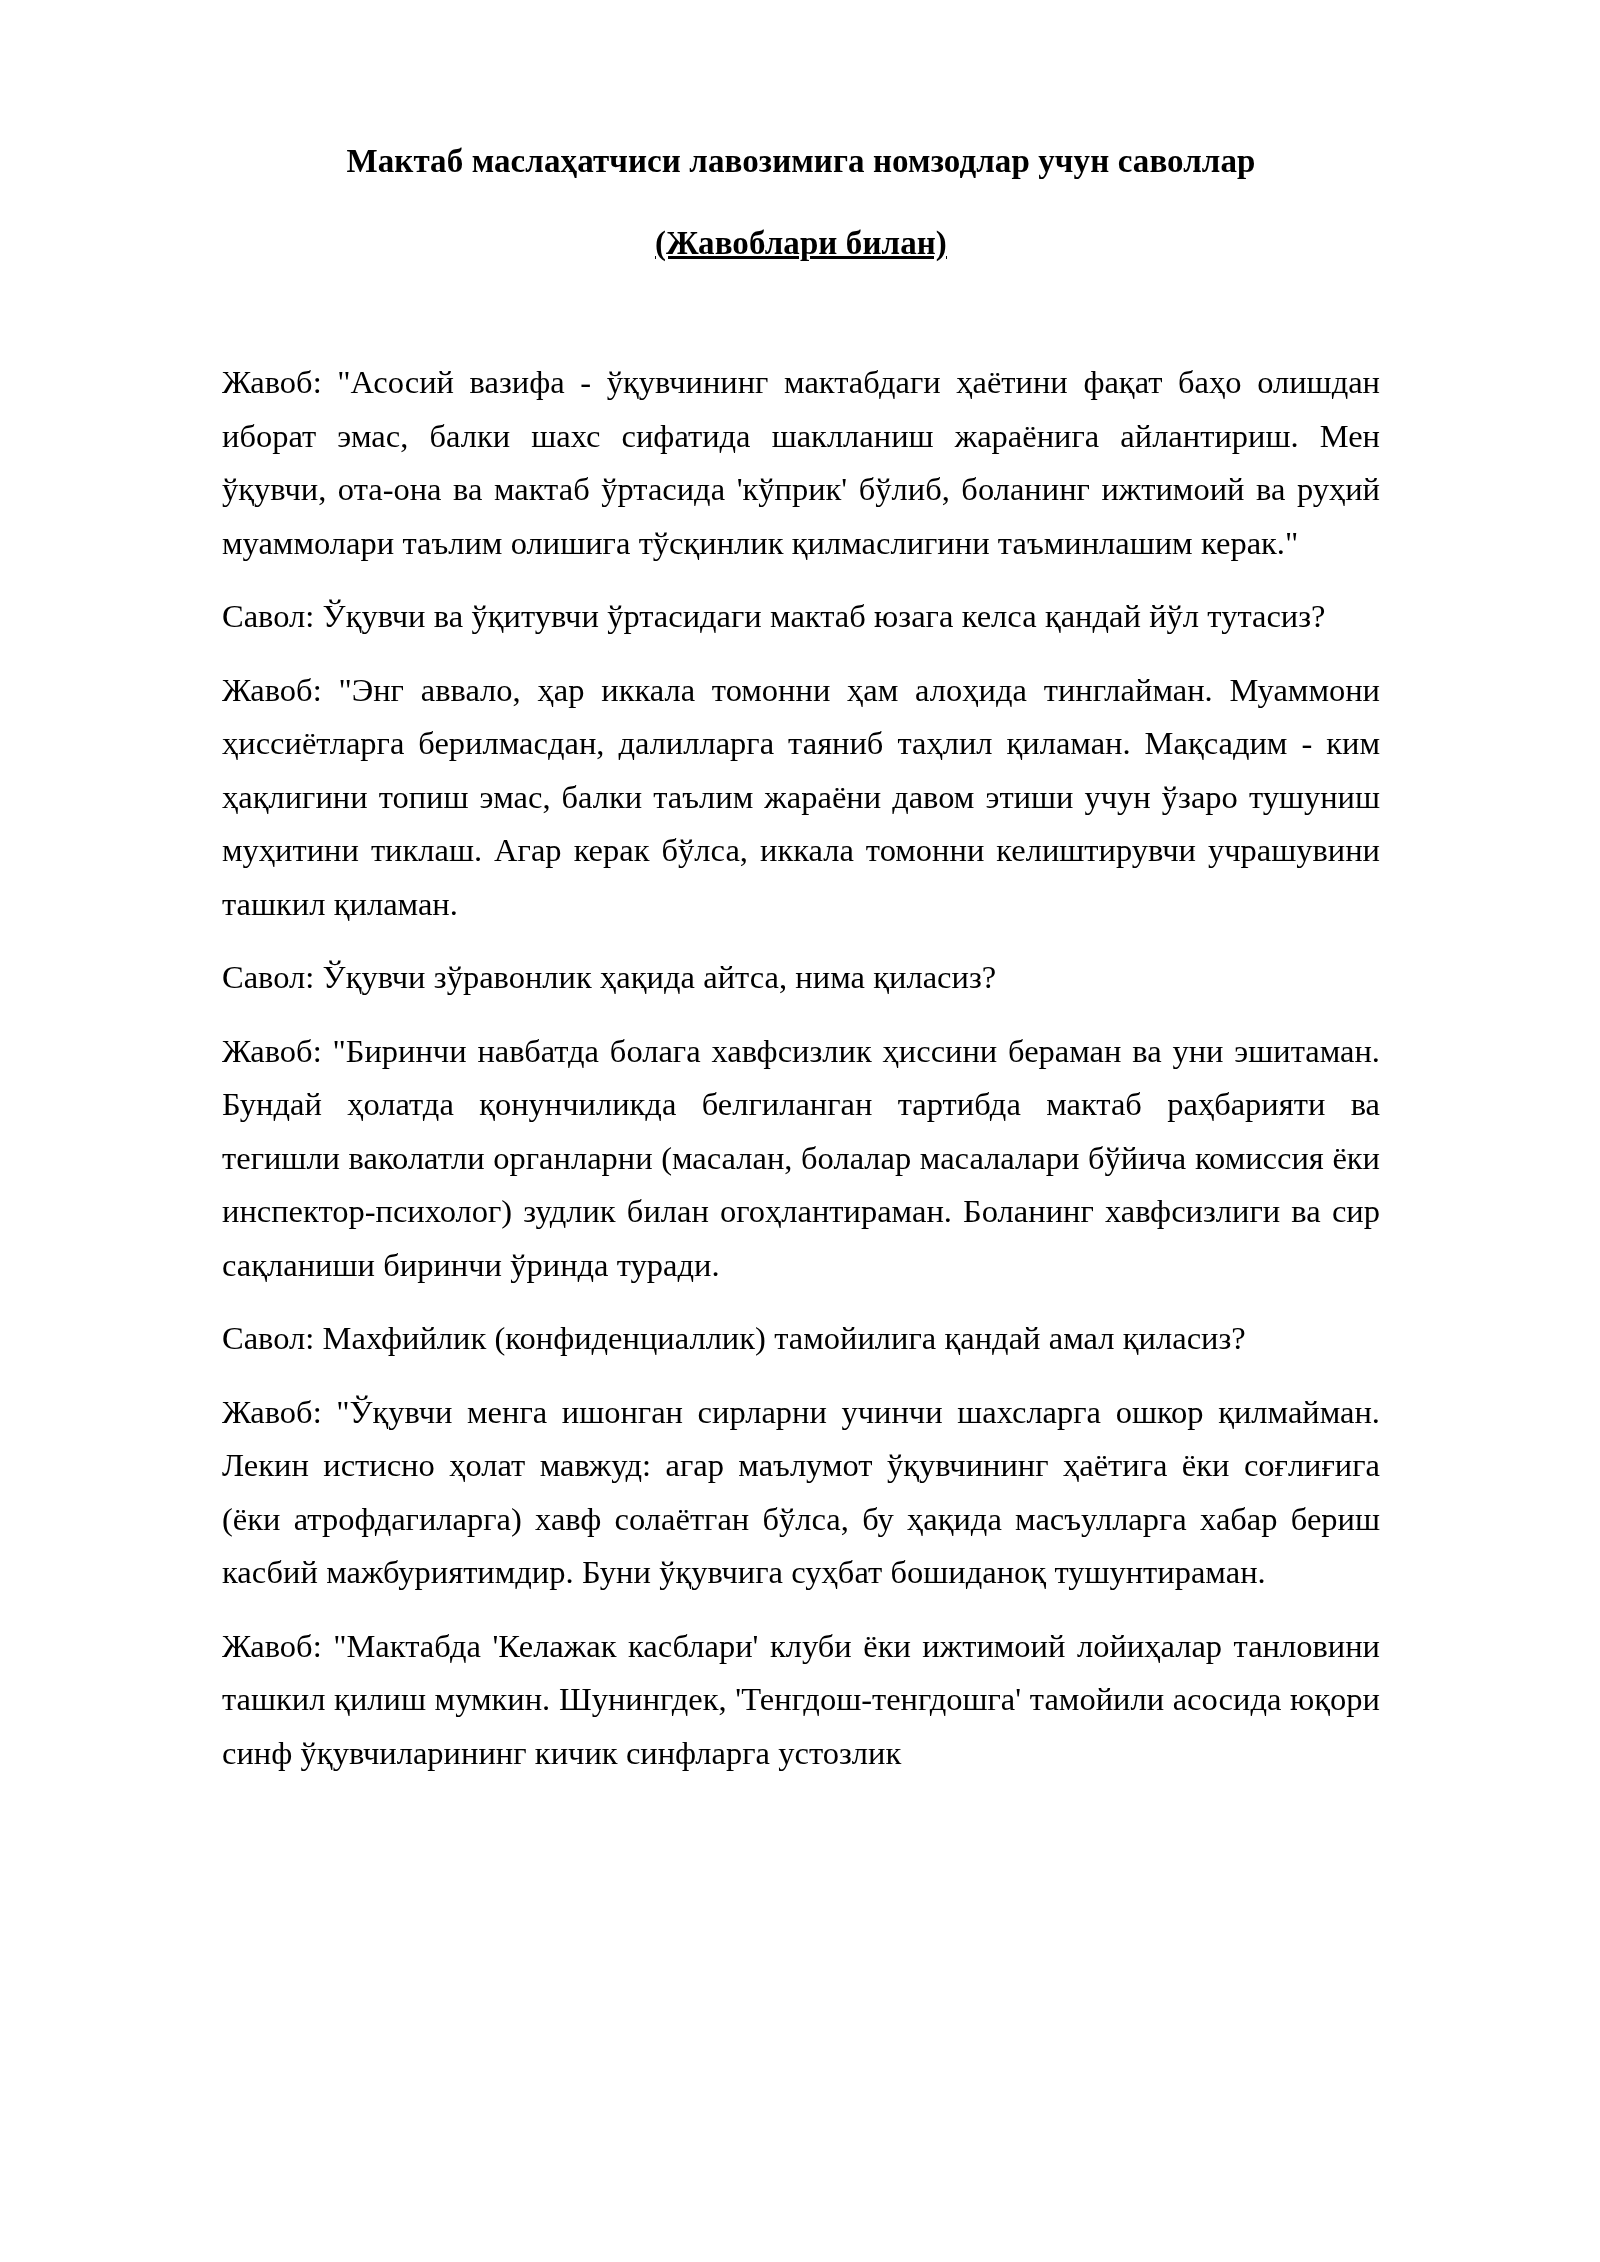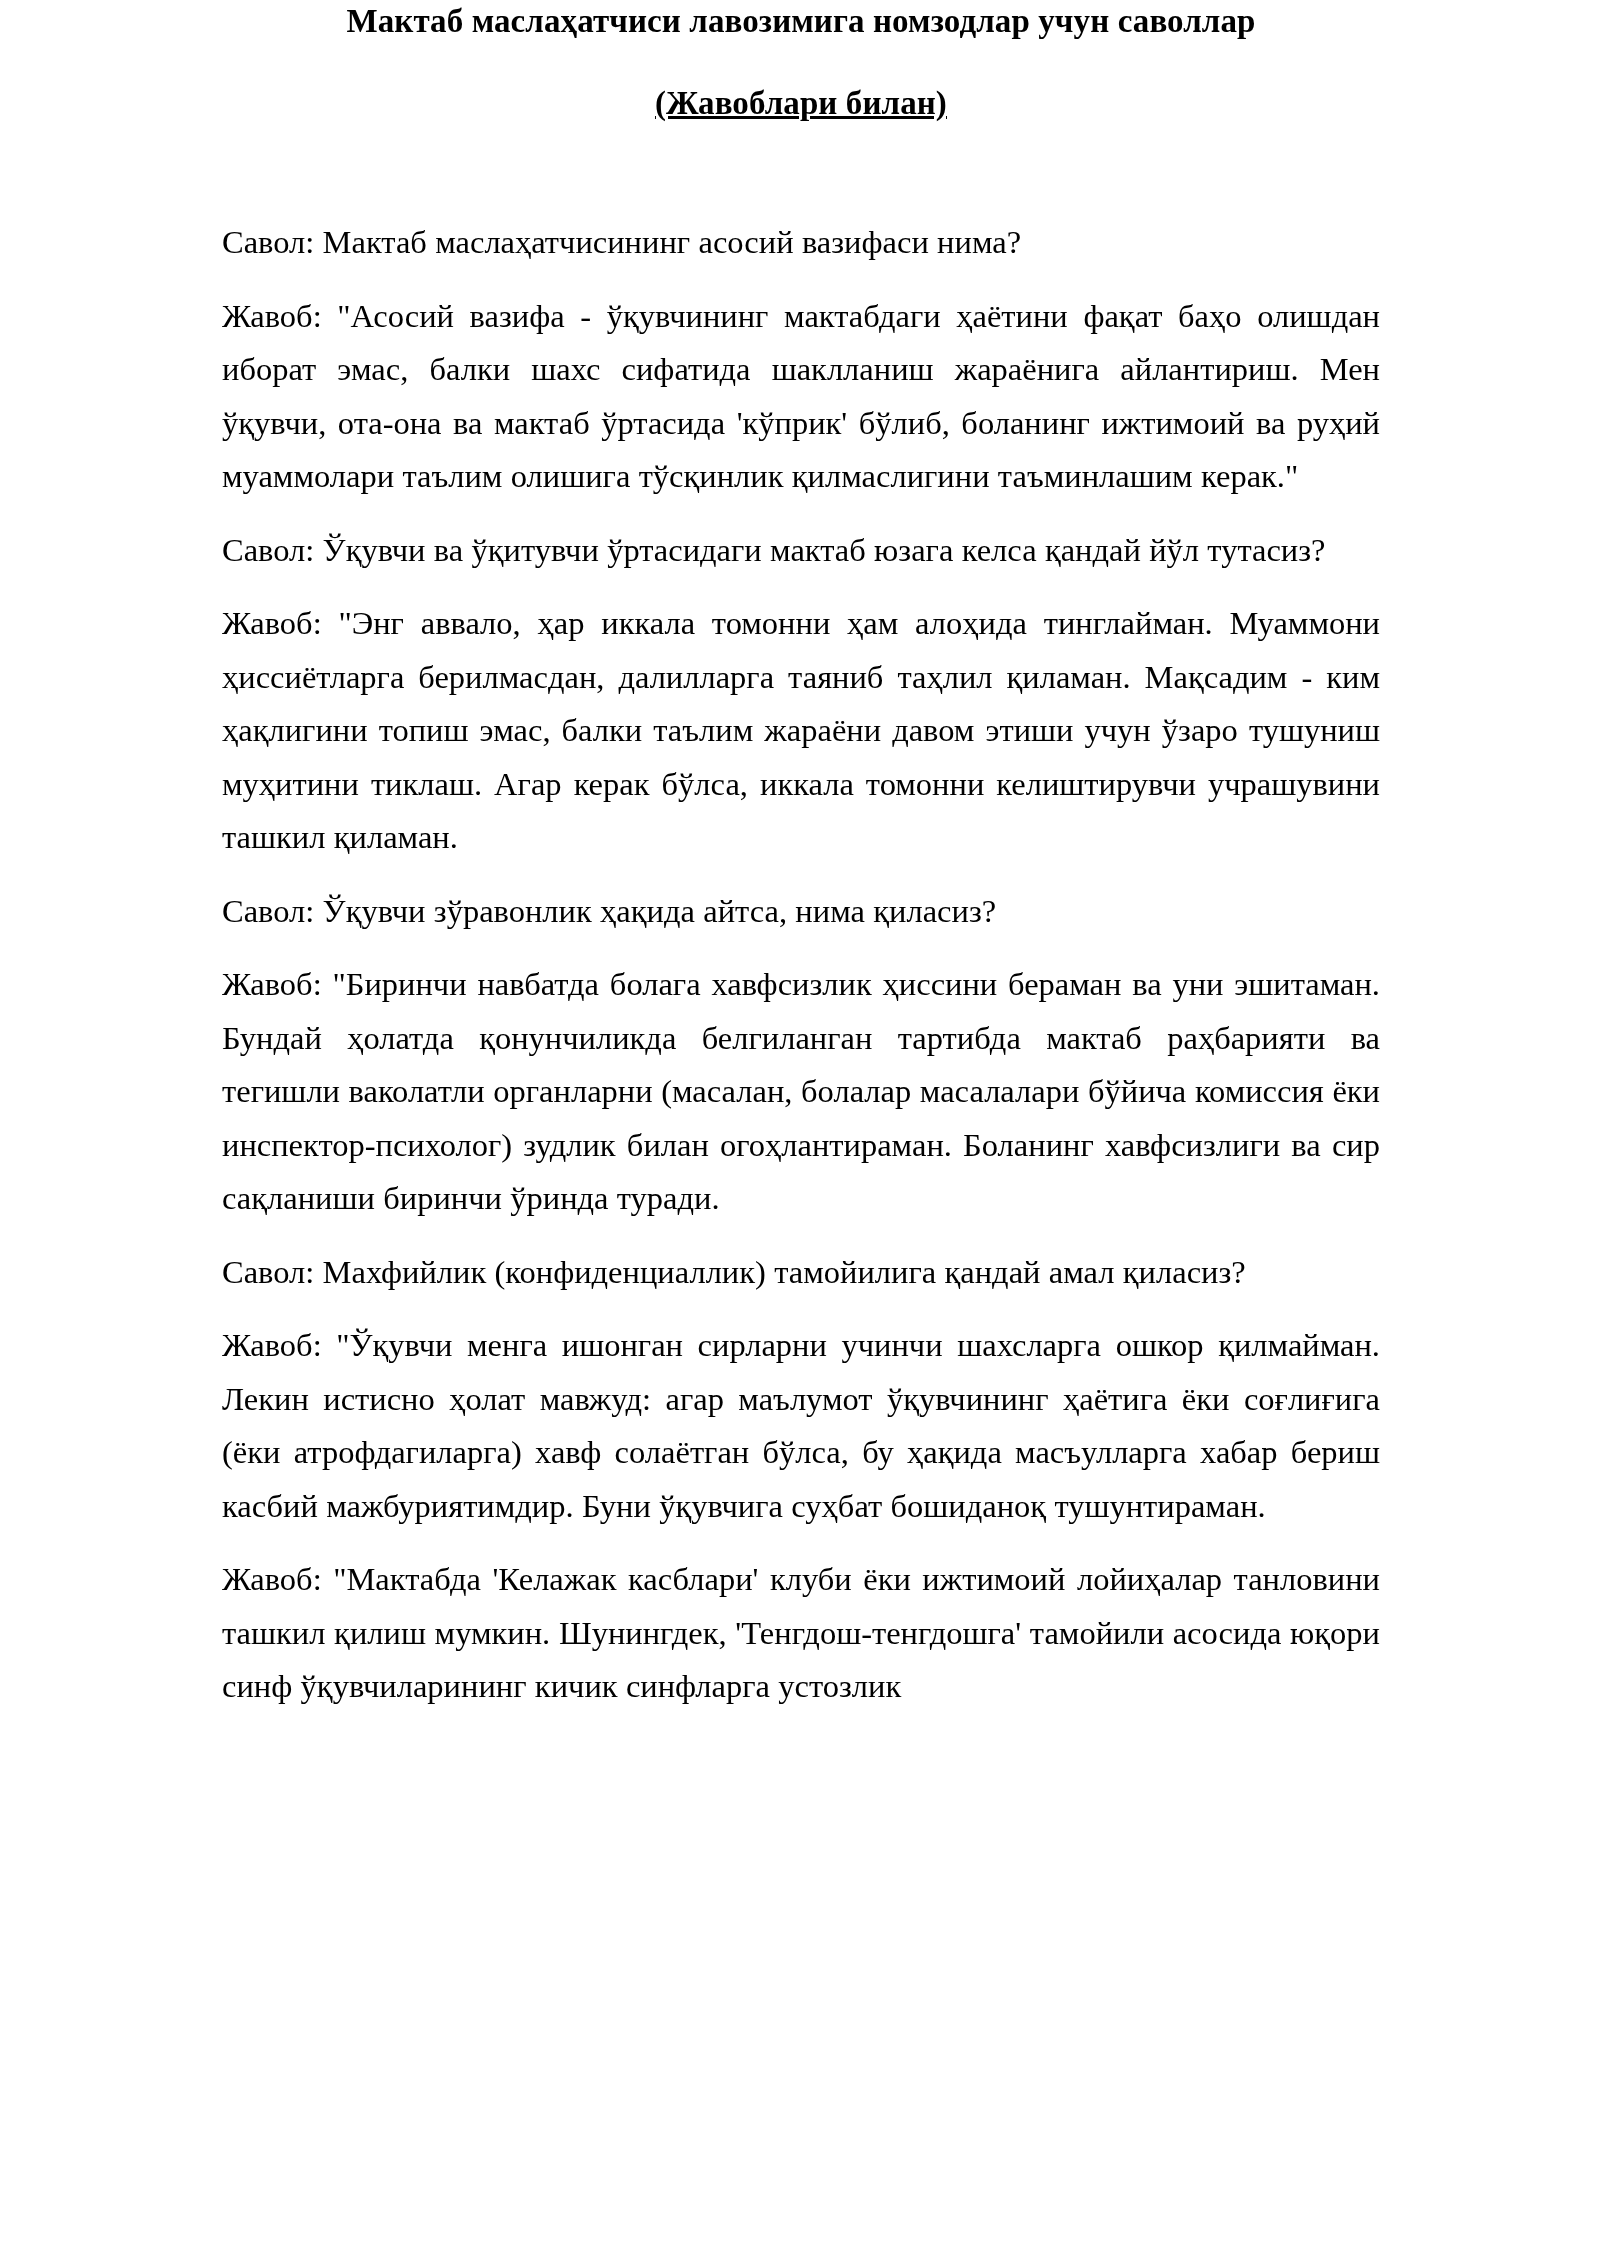--- a/index.html
+++ b/index.html
@@ -37,20 +37,21 @@
   .doc-subtitle {
     text-align: center;
     font-weight: bold;
     font-size: 33px;
     line-height: 1.28;
     margin: 0;
     letter-spacing: 0.1px;
   }
 
   .doc-title {
+    padding-top: 140px;
   }
 
   .doc-subtitle {
     padding-top: 40px;
     text-decoration: underline;
   }
 
   
   .qa-block {
     padding-top: 92px;
@@ -80,21 +81,20 @@
 
 <div class="page">
   <div class="page-body">
 
     <h1 class="doc-title">Мактаб маслаҳатчиси лавозимига номзодлар учун саволлар</h1>
 
     <h2 class="doc-subtitle">(Жавоблари билан)</h2>
 
     <div class="qa-block">
 
-      <p class="para">Савол: Мактаб маслаҳатчисининг асосий вазифаси нима?</p>
       <p class="para">Жавоб: "Асосий вазифа - ўқувчининг мактабдаги ҳаётини фақат баҳо олишдан иборат эмас, балки шахс сифатида шаклланиш жараёнига айлантириш. Мен ўқувчи, ота-она ва мактаб ўртасида 'кўприк' бўлиб, боланинг ижтимоий ва руҳий муаммолари таълим олишига тўсқинлик қилмаслигини таъминлашим керак."</p>
 
       <p class="para">Савол: Ўқувчи ва ўқитувчи ўртасидаги мактаб юзага келса қандай йўл тутасиз?</p>
       <p class="para">Жавоб: "Энг аввало, ҳар иккала томонни ҳам алоҳида тинглайман. Муаммони ҳиссиётларга берилмасдан, далилларга таяниб таҳлил қиламан. Мақсадим - ким ҳақлигини топиш эмас, балки таълим жараёни давом этиши учун ўзаро тушуниш муҳитини тиклаш. Агар керак бўлса, иккала томонни келиштирувчи  учрашувини ташкил қиламан.</p>
 
       <p class="para">Савол: Ўқувчи зўравонлик ҳақида айтса, нима қиласиз?</p>
       <p class="para">Жавоб: "Биринчи навбатда болага хавфсизлик ҳиссини бераман ва уни эшитаман. Бундай ҳолатда қонунчиликда белгиланган тартибда мактаб раҳбарияти ва тегишли ваколатли органларни (масалан, болалар масалалари бўйича комиссия ёки инспектор-психолог) зудлик билан огоҳлантираман. Боланинг хавфсизлиги ва сир сақланиши биринчи ўринда туради.</p>
 
       <p class="para">Савол: Махфийлик (конфиденциаллик) тамойилига қандай амал қиласиз?</p>
       <p class="para">Жавоб: "Ўқувчи менга ишонган сирларни учинчи шахсларга ошкор қилмайман. Лекин истисно ҳолат мавжуд: агар маълумот ўқувчининг ҳаётига ёки соғлиғига (ёки атрофдагиларга) хавф солаётган бўлса, бу ҳақида масъулларга хабар бериш касбий мажбуриятимдир. Буни ўқувчига суҳбат бошиданоқ тушунтираман.</p>

